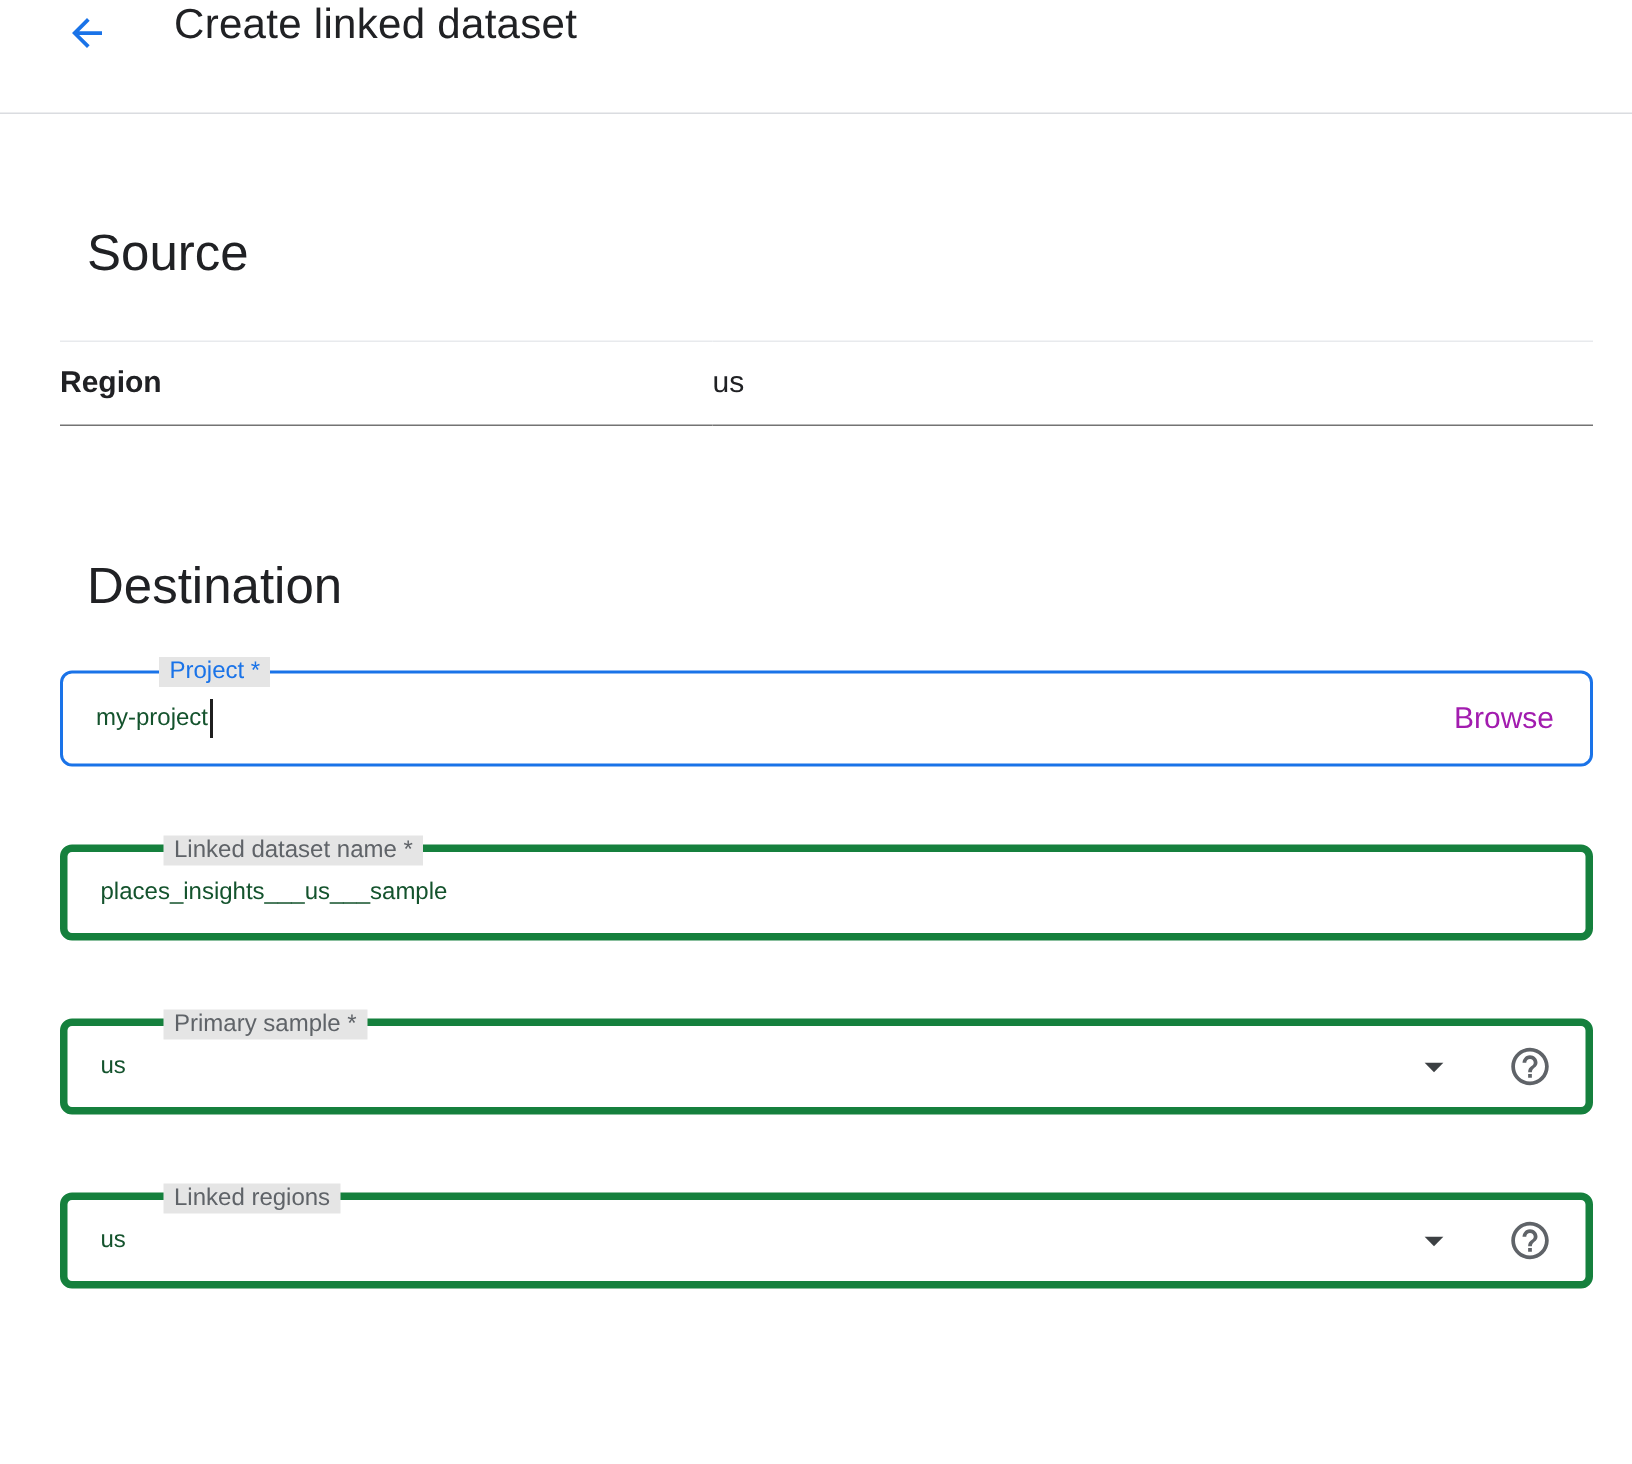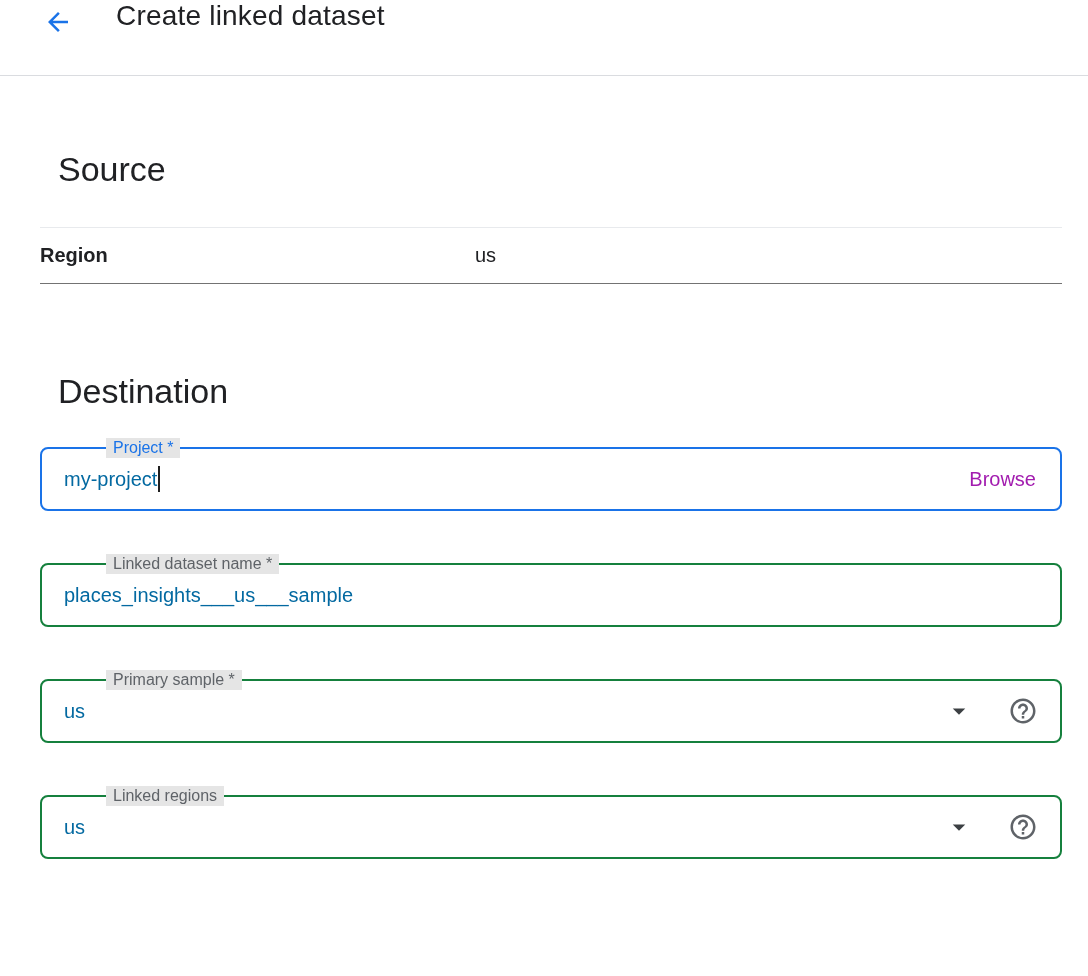--- a/index.html
+++ b/index.html
@@ -78,21 +78,21 @@
   }
   .kv-value {
     font-weight: 400;
     color: #202124;
   }
 
   
   .field {
     position: relative;
     height: 64px;
-    border: 2px solid #15803d;
+    border: 5px solid #15803d;
     border-radius: 8px;
     display: flex;
     align-items: center;
     padding: 0 22px;
     margin-bottom: 52px;
     background: #fff;
   }
   .field:last-child { margin-bottom: 0; }
   .field-label {
     position: absolute;
@@ -106,22 +106,22 @@
     white-space: nowrap;
     margin-left: 48px;
   }
   .field.focused {
     border: 2px solid #1a73e8;
   }
   .field.focused .field-label {
     color: #1a73e8;
   }
   .field-value {
-    font-size: 20px;
-    color: #0369a1;
+    font-size: 16px;
+    color: #14532d;
   }
   .text-cursor {
     display: inline-block;
     width: 2px;
     height: 26px;
     background: #1f1f1f;
     vertical-align: -5px;
     margin-left: 1px;
   }
   .browse-btn {

